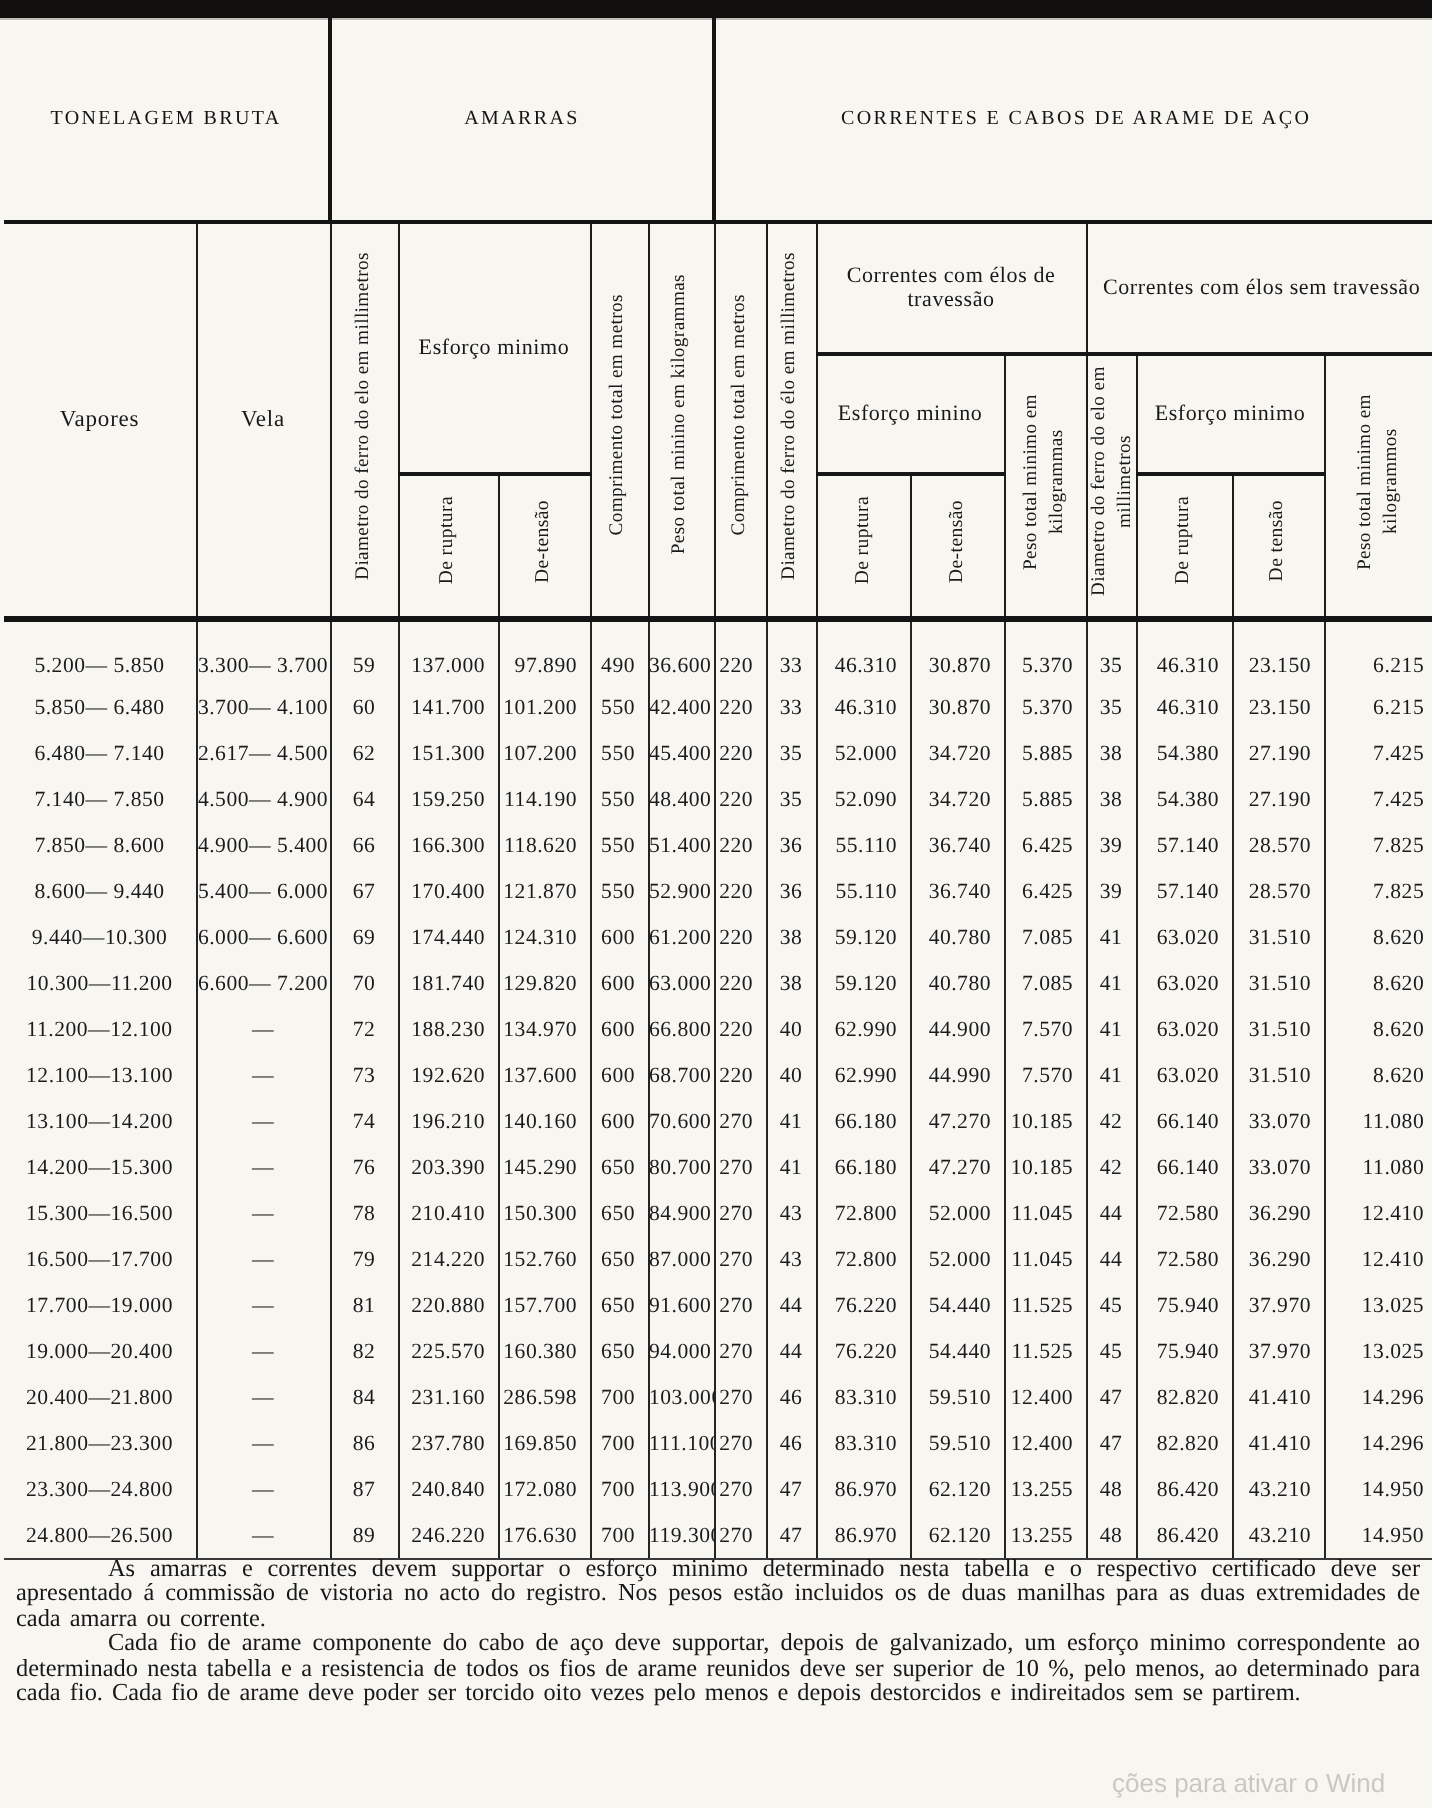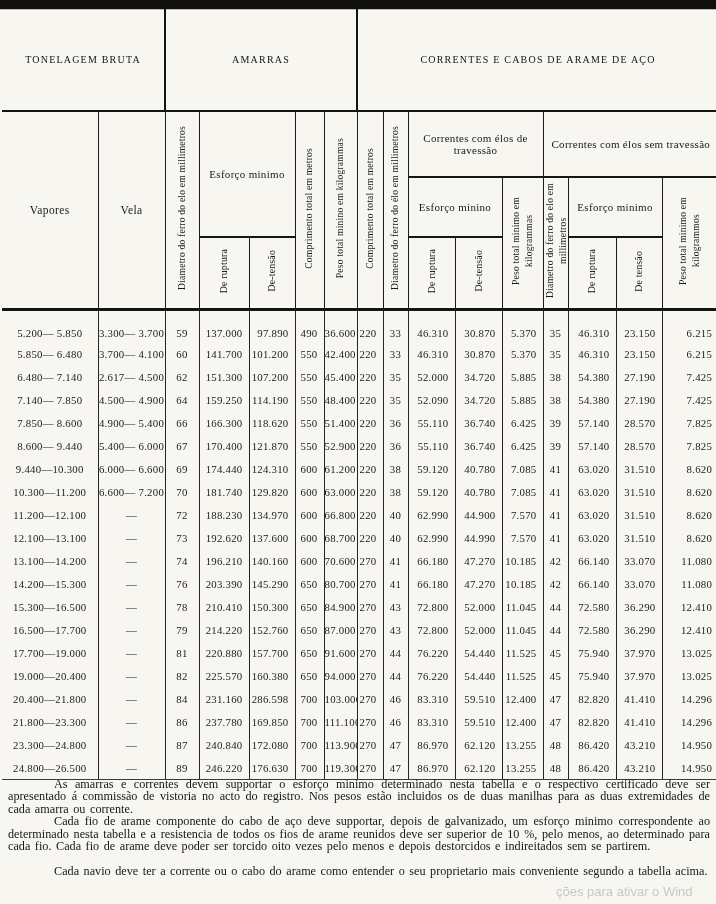--- a/index.html
+++ b/index.html
@@ -492,15 +492,14 @@
           <td class="c-num">14.950</td>
         </tr>
       </tbody>
   </table>
 
   <div class="wm wm2">ções para ativar o Wind</div>
 
   <div class="footnotes">
     <p>As amarras e correntes devem supportar o esforço minimo determinado nesta tabella e o respectivo certificado deve ser apresentado á commissão de vistoria no acto do registro.   Nos pesos estão incluidos os de duas manilhas para as duas extremidades de cada amarra ou corrente.</p>
     <p>Cada fio de arame componente do cabo de aço deve supportar, depois de galvanizado, um esforço minimo correspondente ao determinado nesta tabella e a resistencia de todos os fios de arame reunidos deve ser superior de 10 %, pelo menos, ao determinado para cada fio.   Cada fio de arame deve poder ser torcido oito vezes pelo menos e depois destorcidos e indireitados sem se partirem.</p>
-    <p class="last">Cada navio deve ter a corrente ou o cabo do arame como entender o seu proprietario mais conveniente segundo a tabella acima.</p>
   </div>
 </div>
 
 </body></html>

